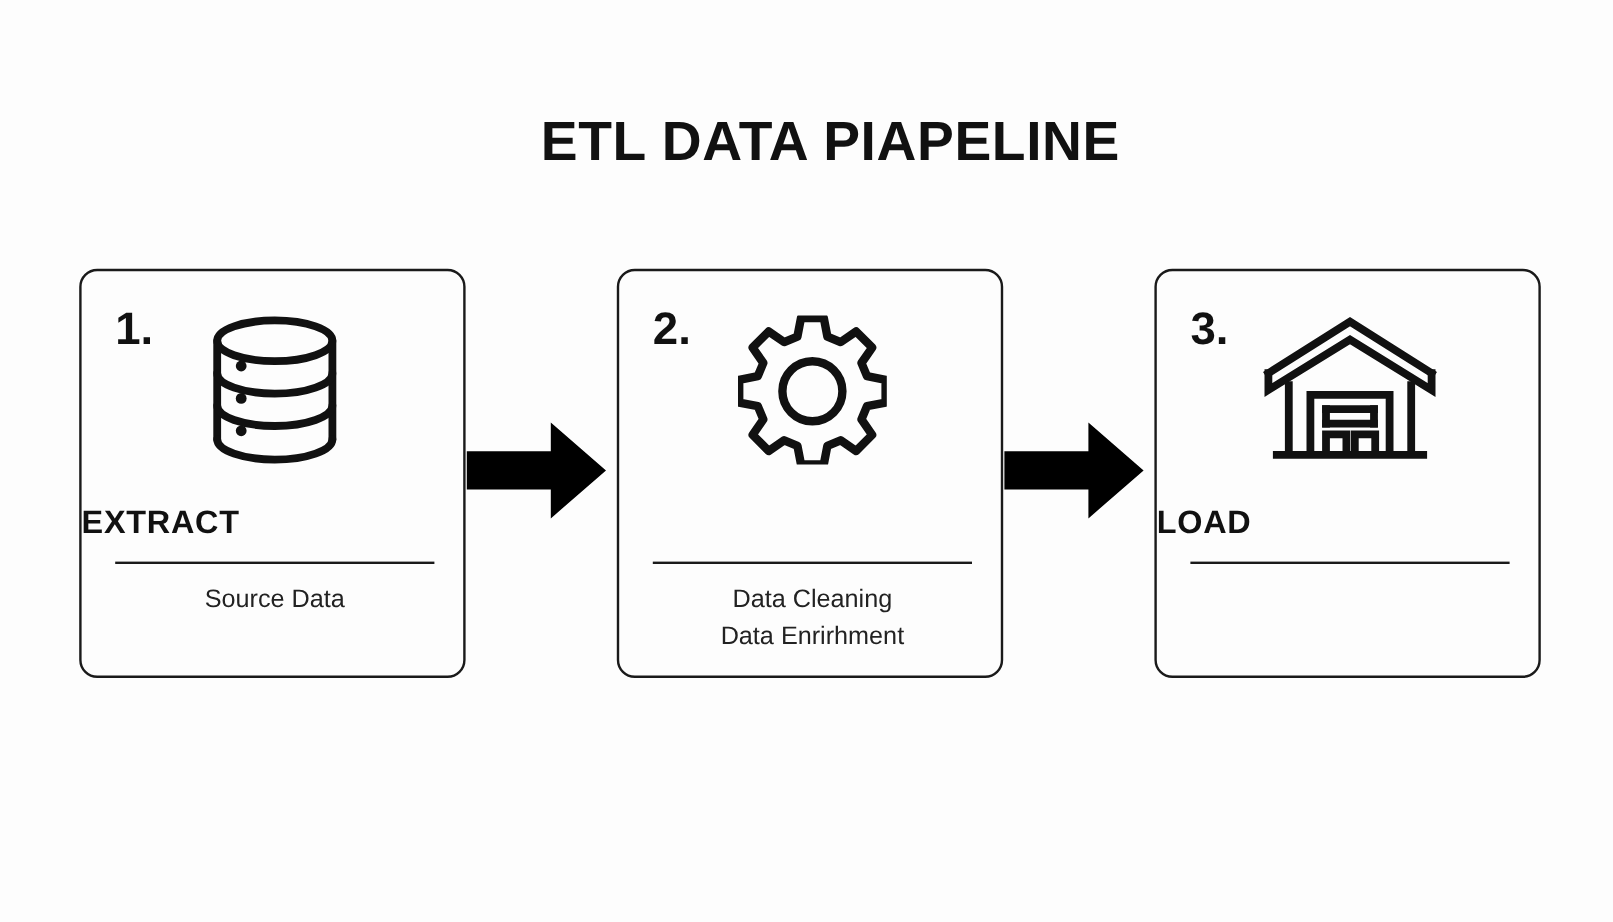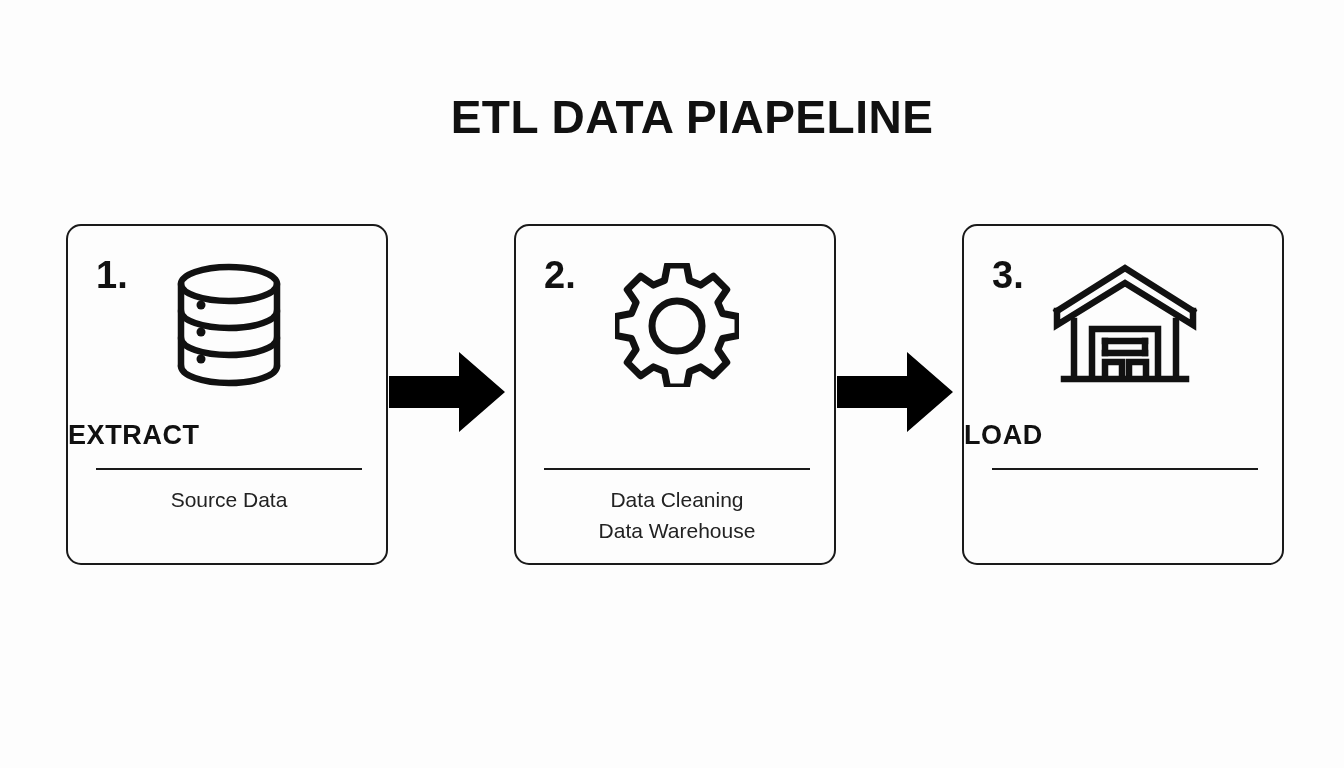--- a/index.html
+++ b/index.html
@@ -177,21 +177,21 @@
           M52.5 5 H71.5 L74.5 20.5 L85.5 25.1 L98.4 16.2 L111.8 29.6 L102.9 42.5 L107.5 53.5 L123 56.5 V75.5 L107.5 78.5 L102.9 89.5 L111.8 102.4 L98.4 115.8 L85.5 106.9 L74.5 111.5 L71.5 127 H52.5 L49.5 111.5 L38.5 106.9 L25.6 115.8 L12.2 102.4 L21.1 89.5 L16.5 78.5 L1 75.5 V56.5 L16.5 53.5 L21.1 42.5 L12.2 29.6 L25.6 16.2 L38.5 25.1 L49.5 20.5 Z" transform="translate(0,-3)"></path>
         <circle cx="62" cy="63" r="25"></circle>
       </svg>
     </div>
 
 
     <div class="stage-divider"></div>
 
     <div class="stage-detail">
       <span class="detail-line">Data Cleaning</span>
-      <span class="detail-line">Data Warehouse</span>
+      <span class="detail-line">Data Enrirhment</span>
     </div>
   </div>
 
   <div class="flow-arrow" id="arrow-2">
     <svg width="120" height="84" viewBox="0 0 120 84">
       <path d="M2 26 H72 V2 L118 42 L72 82 V58 H2 Z" fill="#000000"></path>
     </svg>
   </div>
 
   <div class="stage-card" id="card-load">

